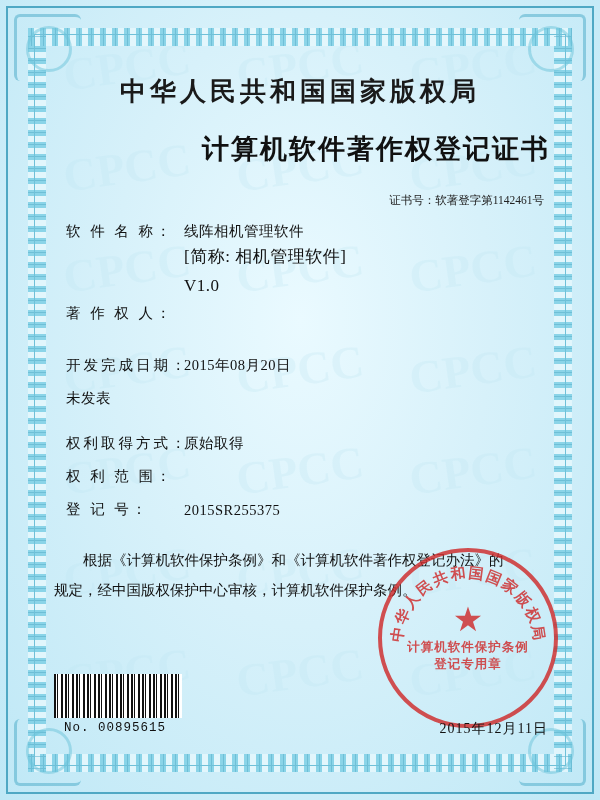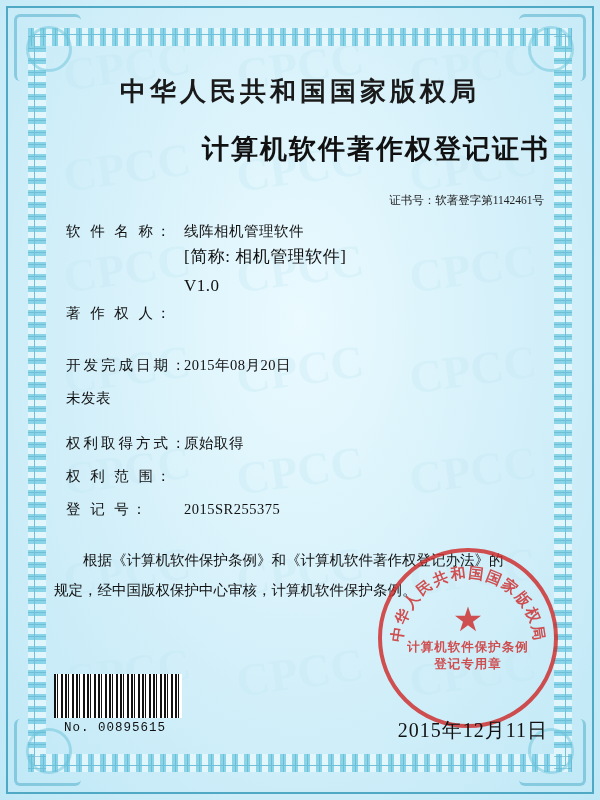--- a/index.html
+++ b/index.html
@@ -84,21 +84,21 @@
   }
   .doc-title{
     text-align:right;font-size:27px;letter-spacing:2px;color:#111;
     margin-top:22px;font-weight:bold;
   }
   .cert-no{
     text-align:right;font-size:11.5px;color:#222;margin-top:26px;padding-right:6px;
   }
   .fields{margin-top:14px;padding-left:16px;}
   .field{
-    display:flex;align-items:center;margin-bottom:9px;font-size:14.5px;color:#111;
+    display:flex;align-items:flex-end;margin-bottom:9px;font-size:14.5px;color:#111;
   }
   .field .lbl{
     width:118px;flex:none;letter-spacing:3px;white-space:nowrap;
   }
   .field .val{flex:1;letter-spacing:.5px;}
   .sub-lines{padding-left:118px;}
   .sub-line{font-size:17px;color:#111;margin-bottom:8px;letter-spacing:.5px;}
   .field.tight{margin-bottom:4px;}
   .spacer-sm{height:10px;}
   .statement{
@@ -128,21 +128,21 @@
   }
   .seal-line{font-size:12.5px;font-weight:bold;letter-spacing:1px;}
   .seal-arc{
     position:absolute;top:0;left:0;width:172px;height:172px;
   }
   .seal-arc text{
     font-family:"Liberation Serif", serif;font-size:15px;font-weight:bold;fill:#cf2b2b;
     letter-spacing:2px;
   }
   .issue-date{
-    position:absolute;right:52px;bottom:56px;font-size:20px;color:#111;letter-spacing:1px;
+    position:absolute;right:52px;bottom:62px;font-size:14px;color:#111;letter-spacing:1px;
   }
 </style>
 </head>
 <body>
 
 <div class="certificate">
 
   <div class="watermark">
     <div class="wm-row">
         <span class="wm">CPCC</span>

